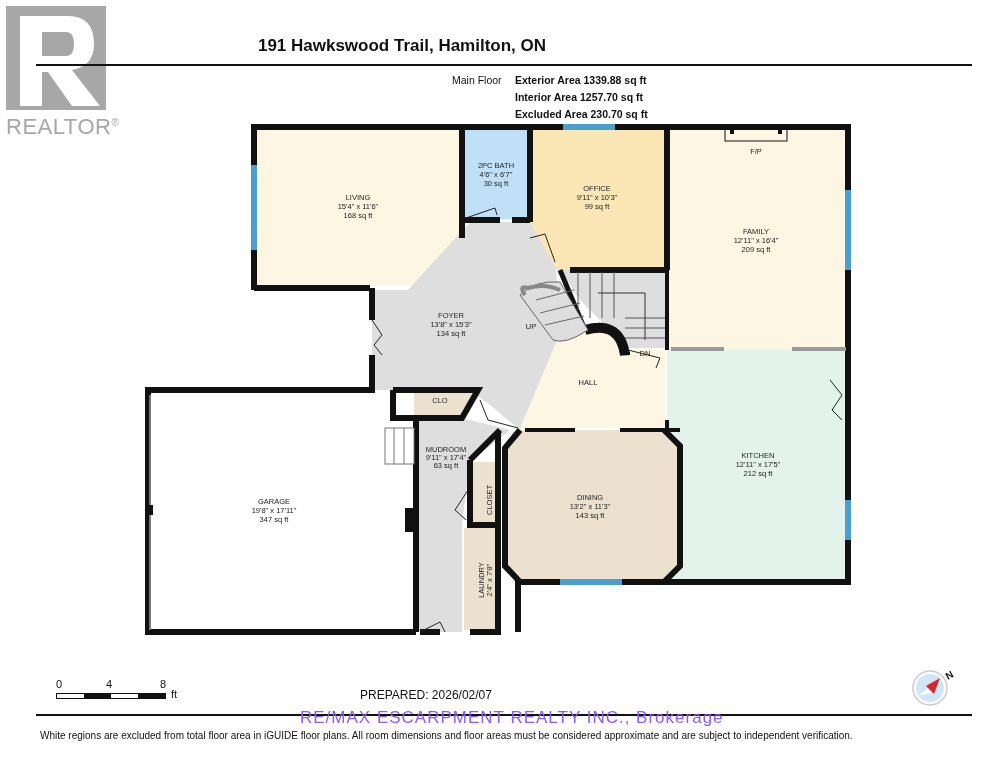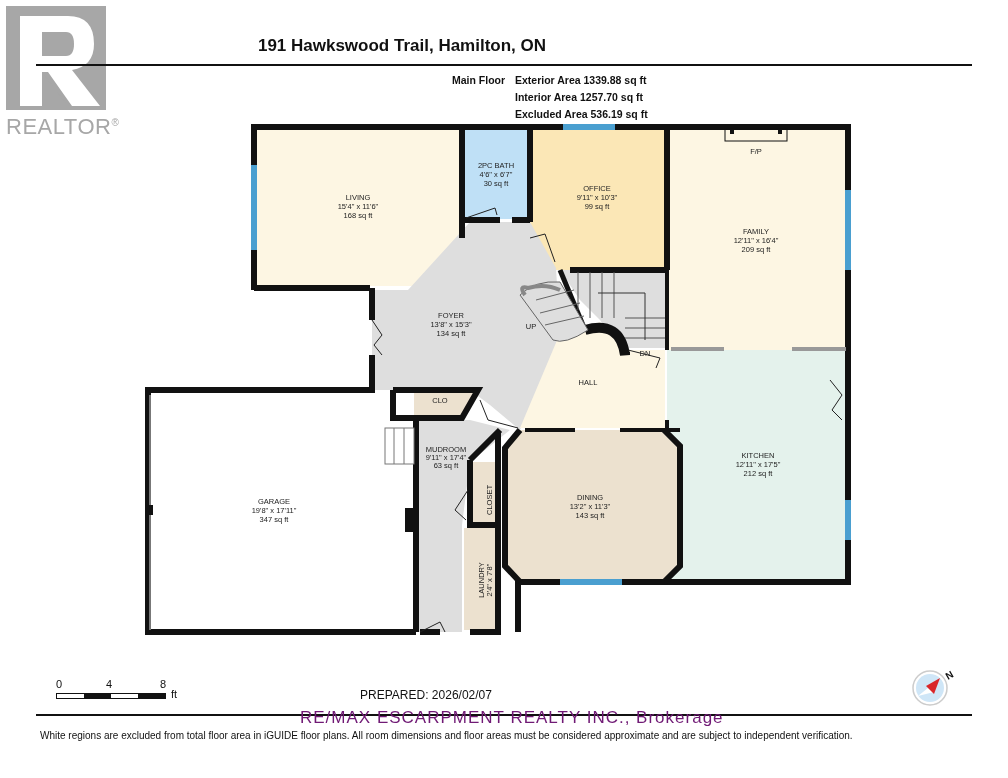--- a/index.html
+++ b/index.html
@@ -5,27 +5,27 @@
   html, body { margin:0; padding:0; background:#ffffff; }
   body { width:1008px; height:778px; position:relative; overflow:hidden; font-family:"Liberation Sans", sans-serif; color:#111; }
   .abs { position:absolute; }
   .logo { left:6px; top:6px; width:100px; height:130px; }
   .logo-box { position:absolute; left:0; top:0; width:100px; height:104px; background:#a7a7a7; }
   .logo-word { position:absolute; left:0; top:108px; font-size:22px; letter-spacing:0.5px; color:#a7a7a7; white-space:nowrap; }
   .logo-word sup { font-size:10px; }
   .title { left:0; width:804px; top:36px; text-align:center; font-weight:bold; font-size:17px; }
   .hrule { height:2px; background:#111; }
   .areas { left:452px; top:72px; font-size:10.5px; line-height:17px; }
-  .areas .lbl { position:absolute; left:0; top:0; font-weight:bold; white-space:nowrap; }
+  .areas .lbl { position:absolute; left:0; top:0; font-weight:normal; white-space:nowrap; }
   .areas .vals { position:absolute; left:63px; top:0; white-space:nowrap;font-weight:bold; }
   .plan { left:0; top:0; width:1008px; height:778px; }
   .room-text { font-family:"Liberation Sans", sans-serif; font-size:7.5px; fill:#222; text-anchor:middle; }
   .scale { left:54px; top:678px; width:140px; height:26px; font-size:11px; }
   .prepared { left:0; width:852px; top:688px; text-align:center; font-size:12px; }
-  .watermark { left:300px; top:708px; font-size:17px; color:#701a75; letter-spacing:1px; white-space:nowrap; }
+  .watermark { left:300px; top:708px; font-size:17px; color:#8b5cf6; letter-spacing:1px; white-space:nowrap; }
   .disclaimer { left:40px; top:718px; font-size:10px; white-space:nowrap;margin-top:12px; }
   .compass { left:910px; top:666px; width:60px; height:44px; }
 </style>
 </head>
 <body>
 
 <div class="abs logo">
   <div class="logo-box">
     <svg width="100" height="104" viewBox="0 0 100 104">
       <path d="M14 10 H62 Q88 10 88 38 Q88 60 66 64 L94 100 H66 L42 66 H36 V100 H14 Z" fill="#ffffff"></path>
@@ -37,21 +37,21 @@
 </div>
 
 <div class="abs title">191 Hawkswood Trail, Hamilton, ON</div>
 <div class="abs hrule" style="left:36px; top:64px; width:936px;"></div>
 
 <div class="abs areas">
   <div class="lbl">Main Floor</div>
   <div class="vals">
     <div>Exterior Area 1339.88 sq ft</div>
     <div>Interior Area 1257.70 sq ft</div>
-    <div>Excluded Area 536.19 sq ft</div>
+    <div>Excluded Area 230.70 sq ft</div>
   </div>
 </div>
 
 <svg class="abs plan" width="1008" height="778" viewBox="0 0 1008 778">
 
   <rect x="254" y="130" width="208" height="156" fill="#fdf6e3"></rect>
   <rect x="462" y="130" width="68" height="89" fill="#bfe0f6"></rect>
   <rect x="530" y="130" width="134" height="140" fill="#fbe7b6"></rect>
   <rect x="667" y="130" width="180" height="220" fill="#fdf6e3"></rect>
   <polygon points="372,290 408,290 470,222 530,222 556,268 560,336 520,430 490,405 470,390 372,390" fill="#dedede"></polygon>

